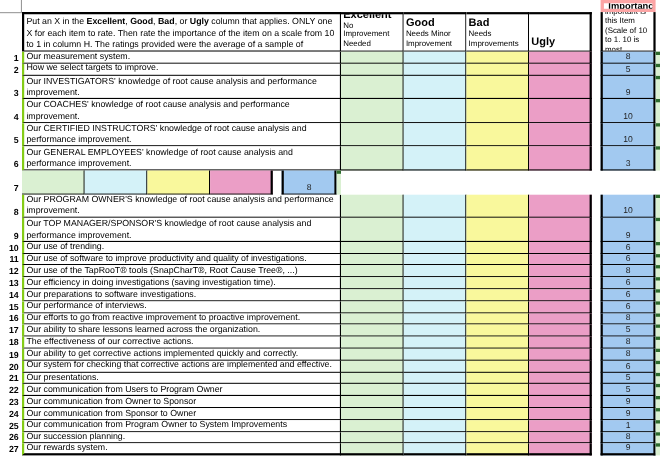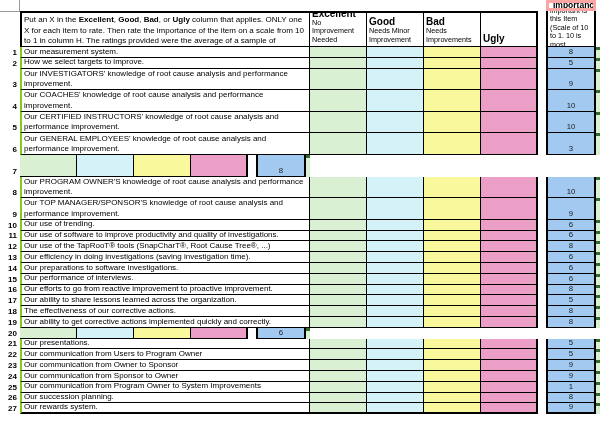--- a/index.html
+++ b/index.html
@@ -393,20 +393,23 @@
     <div class="cell c-bd"></div>
     <div class="cell c-ug"></div>
     <div class="gapcol"></div>
     <div class="imp">8</div>
     <div class="sliver">
       <span class="mark"></span>
     </div>
   </div>
       <div class="row">
     <div class="num">20</div>
+    <div class="desc">
+      <span>Our system for checking that corrective actions are implemented and effective.</span>
+    </div>
     <div class="cell c-ex"></div>
     <div class="cell c-gd"></div>
     <div class="cell c-bd"></div>
     <div class="cell c-ug"></div>
     <div class="gapcol"></div>
     <div class="imp">6</div>
     <div class="sliver">
       <span class="mark"></span>
     </div>
   </div>

